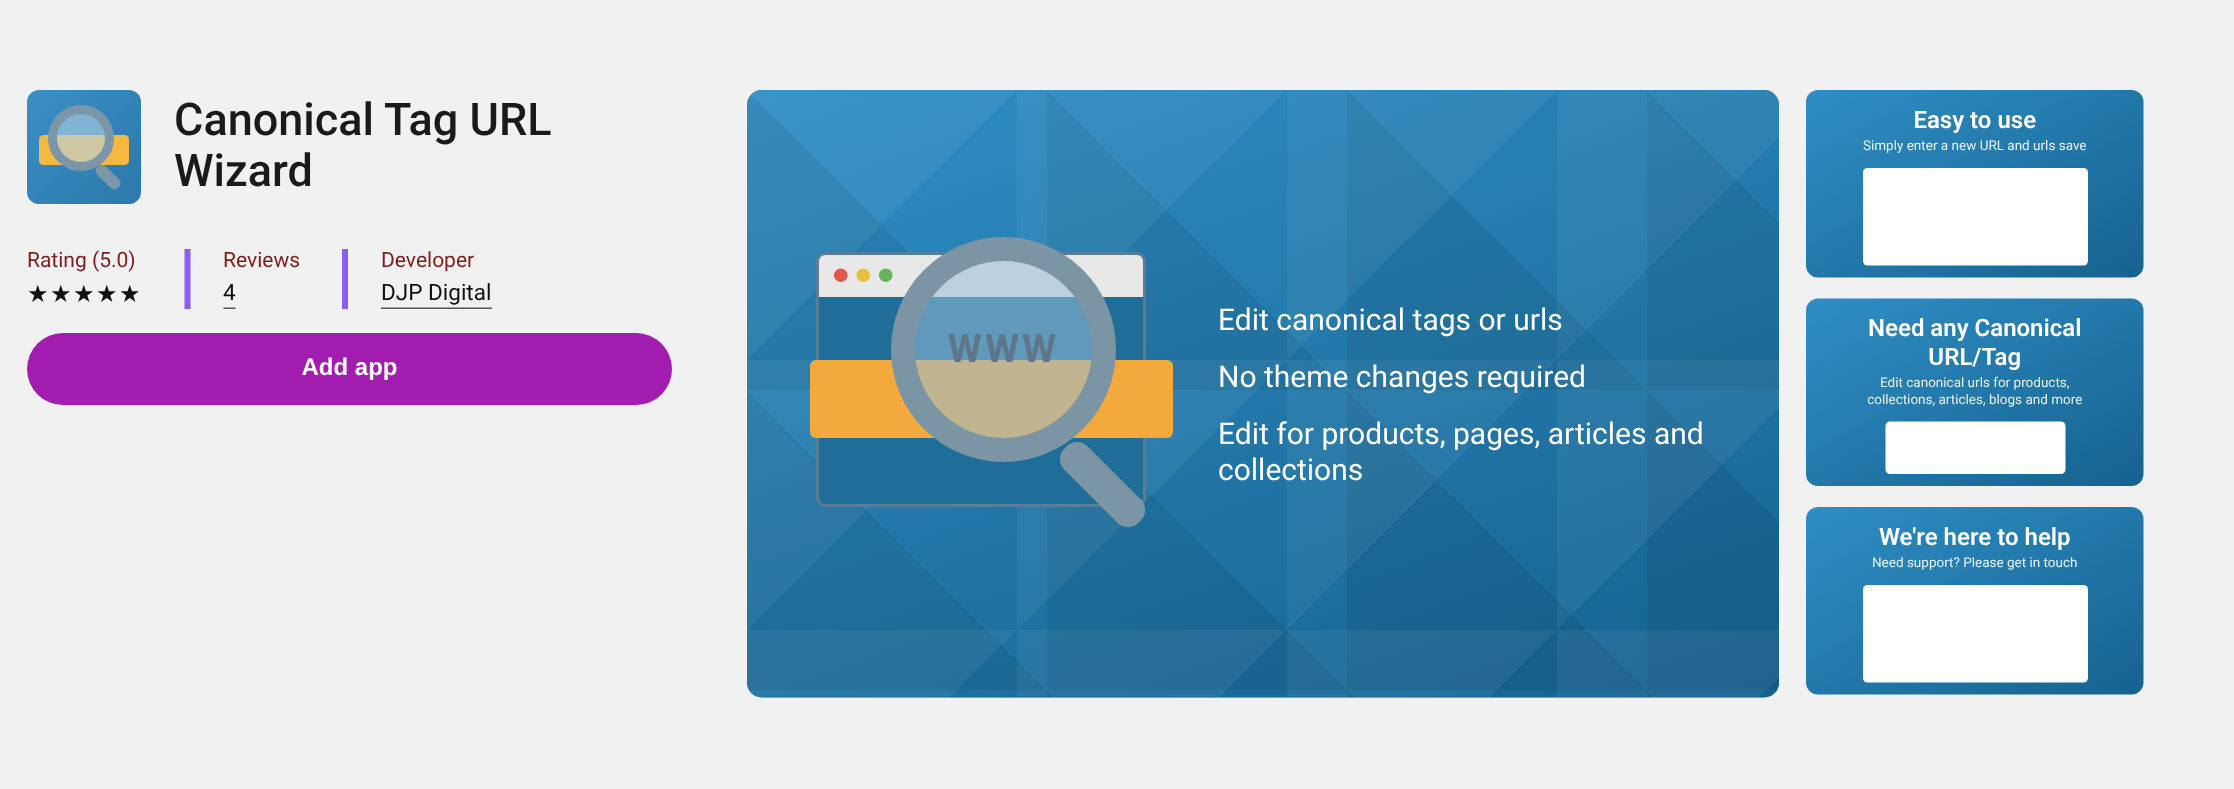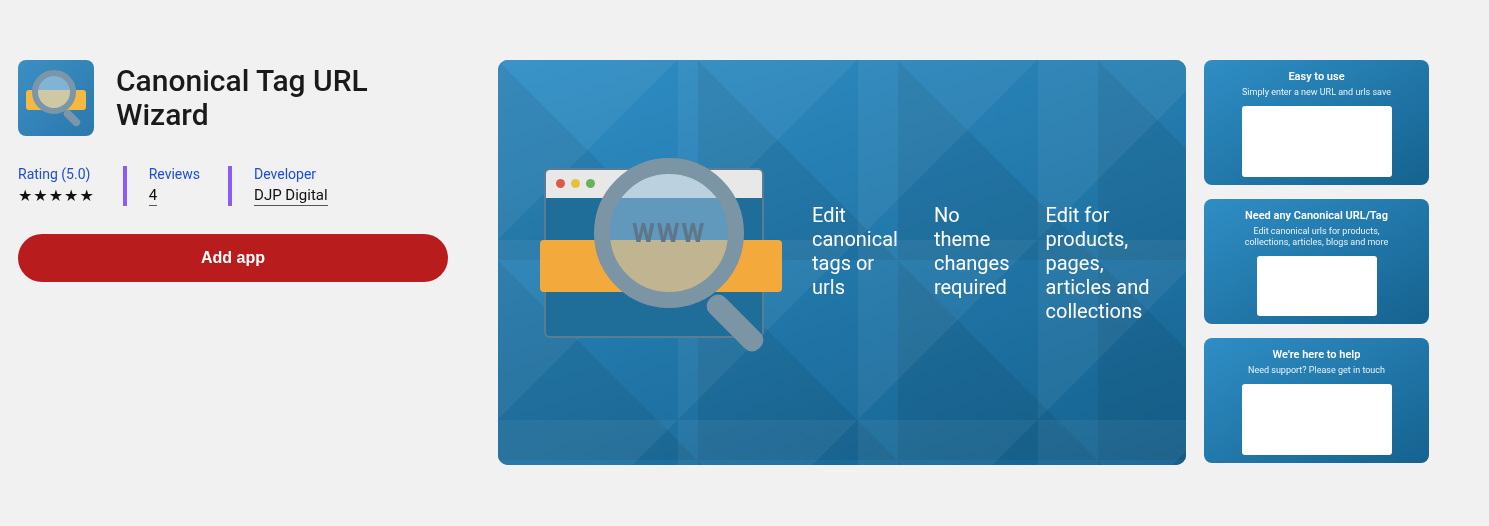--- a/index.html
+++ b/index.html
@@ -77,38 +77,38 @@
     display: flex;
     flex-direction: column;
     gap: 4px;
   }
   .meta-block + .meta-block {
     border-left: 4px solid #8b5cf6;
     padding-left: 22px;
   }
   .meta-label {
     font-size: 14px;
-    color: #1d4ed8;
+    color: #7f1d1d;
   }
   .stars {
     color: #111;
     font-size: 16px;
     letter-spacing: 1px;
   }
   .meta-value {
     font-size: 15px;
     color: #111;
     border-bottom: 1px solid #555;
     width: fit-content;
     padding-bottom: 1px;
   }
   .add-btn {
-    margin-top: 28px;
+    margin-top: 16px;
     width: 100%;
-    background: #b91c1c;
+    background: #a21caf;
     color: #fff;
     font-size: 16px;
     font-weight: 600;
     border: none;
     border-radius: 999px;
     padding: 15px 0;
     cursor: pointer;
   }
   
   .right {
@@ -182,42 +182,42 @@
     display:flex;align-items:center;justify-content:center;
     font-weight:700;font-size:26px;color:#5f7688;letter-spacing:2px;
   }
   .mag-handle {
     position:absolute;
     width:22px;height:70px;background:#7b95a5;border-radius:10px;
     left:190px;top:140px;transform:rotate(-45deg);
   }
   .hero-text {
     color:#fff;
-    display:flex;gap:36px;
+    display:flex;flex-direction:column;gap:14px;
     font-size:20px;
   }
   
   .thumbs {
     display:flex;flex-direction:column;gap:14px;
     width: 225px;
   }
   .thumb {
     height: 125px;
     border-radius: 8px;
     background: linear-gradient(150deg,#2f8ec5,#15628f);
     color:#fff;
     text-align:center;
     padding:10px 14px 8px;
     font-size:11px;
     display:flex;flex-direction:column;align-items:center;gap:4px;
     cursor:pointer;
     position:relative;
     overflow:hidden;
   }
-  .thumb .t-title{font-weight:600;font-size:11px;}
+  .thumb .t-title{font-weight:600;font-size:16px;}
   .thumb .t-sub{font-size:9px;opacity:0.9;line-height:1.2;max-width:170px;}
   .thumb .t-box{
     margin-top:4px;
     background:#fff;
     width:150px;flex:1;
     border-radius:3px;
   }
   .thumb .t-box.small{width:120px;}
 </style>
 </head>

